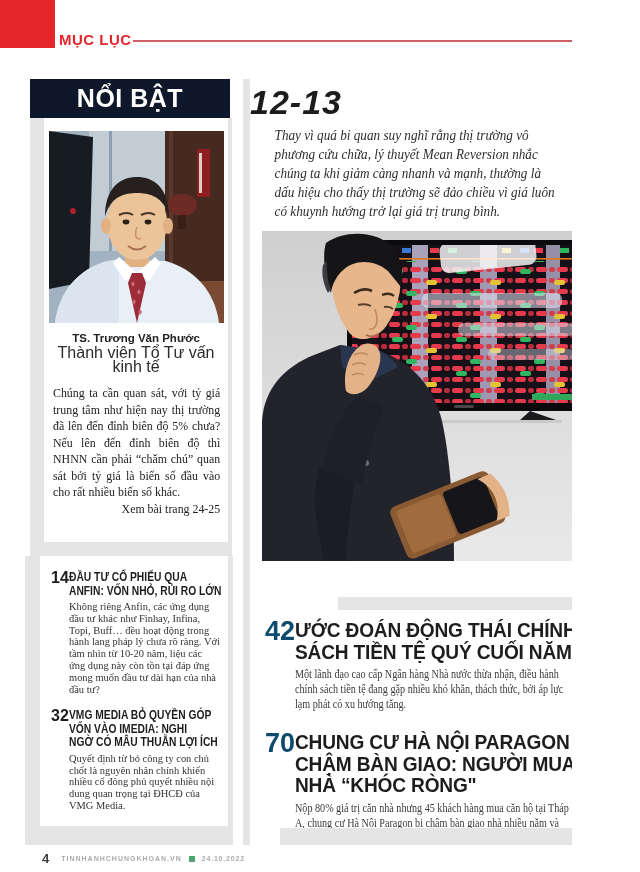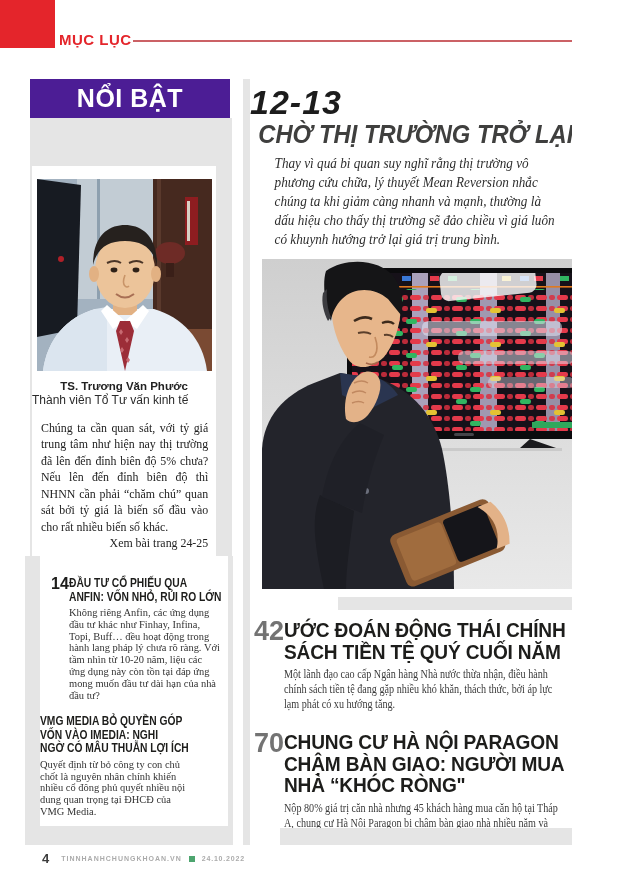--- a/index.html
+++ b/index.html
@@ -8,35 +8,35 @@
   .abs{position:absolute;}
   .panel{position:absolute;background:#e5e5e5;}
   .card{position:absolute;background:#ffffff;overflow:hidden;}
 
   
   .red-square{left:0;top:0;width:55px;height:48px;background:#e4252b;}
   .toc-title{left:59px;top:31px;font-size:15px;font-weight:bold;color:#e4252b;letter-spacing:.5px;}
   .toc-rule{left:133px;top:40px;right:0;height:2px;background:#cb6165;}
 
   
-  .banner{left:30px;top:79px;width:200px;height:39px;background:#4c1d95;display:flex;
+  .banner{left:30px;top:79px;width:200px;height:39px;background:#0f172a;display:flex;
           align-items:center;justify-content:center;color:#fff;font-weight:bold;font-size:25px;letter-spacing:.5px;}
   .p1{left:30px;top:118px;width:202px;height:438px;}
-  .c1{left:32px;top:118px;width:184px;height:424px;margin-top:48px;}
+  .c1{left:44px;top:118px;width:184px;height:424px;}
   .portrait{display:block;margin:13px auto 0;}
   .cap-name{margin-top:9px;text-align:center;font-size:11.5px;font-weight:bold;color:#222;}
-  .cap-role{text-align:left;font-size:12px;line-height:13.5px;color:#2b2b2b;margin-top:2px;}
+  .cap-role{text-align:center;font-size:16px;line-height:13.5px;color:#2b2b2b;margin-top:2px;}
   .quote-wrap{margin:12px 0 0 9px;}
   .serif{font-family:"Liberation Serif","DejaVu Serif",serif;}
   .quote{font-size:13.5px;line-height:16.5px;color:#222;text-align:justify;
          width:190px;transform:scaleX(.88);transform-origin:0 0;}
   .quote-ref{text-align:right;}
 
   .p2{left:25px;top:556px;width:208px;height:289px;}
-  .c2{left:40px;top:556px;width:188px;height:270px;padding-top:18px;box-sizing:border-box;}
+  .c2{left:40px;top:556px;width:188px;height:270px;padding-top:12px;box-sizing:border-box;}
   .item-s{display:flex;margin-top:2px;}
   .item-s .num{width:37px;padding-left:11px;box-sizing:border-box;font-size:16px;font-weight:bold;color:#1d1d1b;line-height:15px;}
   .item-s .bod{flex:1;}
   .ts{font-size:13px;font-weight:bold;color:#1d1d1b;line-height:13.5px;white-space:nowrap;
       transform:scaleX(.79);transform-origin:0 0;}
   .ds{font-size:11px;line-height:11.8px;color:#333;width:159px;transform:scaleX(.95);transform-origin:0 0;margin-top:4px;}
   .item-s + .item-s{margin-top:13px;}
 
   
   .sep{left:243px;top:79px;width:7px;height:766px;background:#e5e5e5;}
@@ -45,21 +45,21 @@
   .lead-pages{font-size:34px;line-height:36px;font-weight:bold;color:#1c1c1c;margin-top:5px;letter-spacing:1px;}
   .lead-title{display:inline-block;font-size:25px;font-weight:bold;color:#3f3f3e;line-height:27px;
               white-space:nowrap;transform:scaleX(.95);transform-origin:50% 0;margin-top:1px;}
   .lead-desc{font-size:15px;line-height:19px;color:#2d2d2d;width:326px;margin:6px auto 0;
              transform:scaleX(.88);transform-origin:50% 0;}
   .lead-photo{display:block;margin:10px 0 0 12px;}
 
   .pB{left:280px;top:620px;width:360px;height:225px;}
   .cB{left:250px;top:610px;width:335px;height:218px;padding-top:9px;box-sizing:border-box;}
   .item-l{display:flex;}
-  .item-l .num{width:47px;padding-left:4px;box-sizing:border-box;font-size:27px;line-height:25px;font-weight:bold;color:#737373;}
+  .item-l .num{width:47px;padding-left:15px;box-sizing:border-box;font-size:27px;line-height:25px;font-weight:bold;color:#0c4a6e;}
   .item-l .bod{flex:1;}
   .tl{font-size:21px;font-weight:bold;color:#1d1d1b;line-height:21.5px;white-space:nowrap;
       transform:scaleX(.91);transform-origin:0 0;letter-spacing:-.2px;}
   .dl{font-size:13px;line-height:15px;color:#3a3a3a;width:360px;transform:scaleX(.78);transform-origin:0 0;margin-top:4px;}
   .item-l + .item-l{margin-top:20px;}
 
   
   .footer{left:42px;top:851px;display:flex;align-items:center;}
   .pg-num{font-size:13px;font-weight:bold;color:#3c3c3c;}
   .site{margin-left:12px;font-size:7px;letter-spacing:1px;color:#ababab;font-weight:bold;}
@@ -133,34 +133,34 @@
     <div class="item-s">
       <div class="num">14</div>
       <div class="bod">
         <div class="ts">ĐẦU TƯ CỔ PHIẾU QUA</div>
         <div class="ts">ANFIN: VỐN NHỎ, RỦI RO LỚN</div>
         <div class="serif ds">Không riêng Anfin, các ứng dụng đầu tư khác như Finhay, Infina, Topi, Buff… đều hoạt động trong hành lang pháp lý chưa rõ ràng. Với tầm nhìn từ 10-20 năm, liệu các ứng dụng này còn tồn tại đáp ứng mong muốn đầu tư dài hạn của nhà đầu tư?</div>
       </div>
     </div>
 
     <div class="item-s">
+      <div class="num">32</div>
       <div class="bod">
         <div class="ts">VMG MEDIA BỎ QUYỀN GÓP</div>
         <div class="ts">VỐN VÀO IMEDIA: NGHI</div>
         <div class="ts">NGỜ CÓ MÂU THUẪN LỢI ÍCH</div>
         <div class="serif ds">Quyết định từ bỏ công ty con chủ chốt là nguyên nhân chính khiến nhiều cổ đông phủ quyết nhiều nội dung quan trọng tại ĐHCĐ của VMG Media.</div>
       </div>
     </div>
   </div>
 
   <div class="abs sep"></div>
   <div class="panel pA"></div>
   <div class="card cA">
     <div class="lead-pages">12-13</div>
-    <div><span class="lead-title">CHỜ THỊ TRƯỜNG TRỞ LẠI</span></div>
     <div class="serif lead-desc">Thay vì quá bi quan suy nghĩ rằng thị trường vô phương cứu chữa, lý thuyết Mean Reversion nhắc chúng ta khi giảm càng nhanh và mạnh, thường là dấu hiệu cho thấy thị trường sẽ đảo chiều vì giá luôn có khuynh hướng trở lại giá trị trung bình.</div>
 
     <svg class="lead-photo" width="321" height="330" viewBox="0 0 321 330">
       <defs>
         <linearGradient id="wall" x1="0" y1="0" x2="0" y2="1">
           <stop offset="0" stop-color="#cfcfcf"></stop>
             <stop offset="1" stop-color="#e9e9e9"></stop>
         </linearGradient>
         <pattern id="cells" width="21" height="11" patternUnits="userSpaceOnUse">
           <rect x="1" y="3" width="11" height="5" rx="2.2" fill="#e43a4b"></rect>

